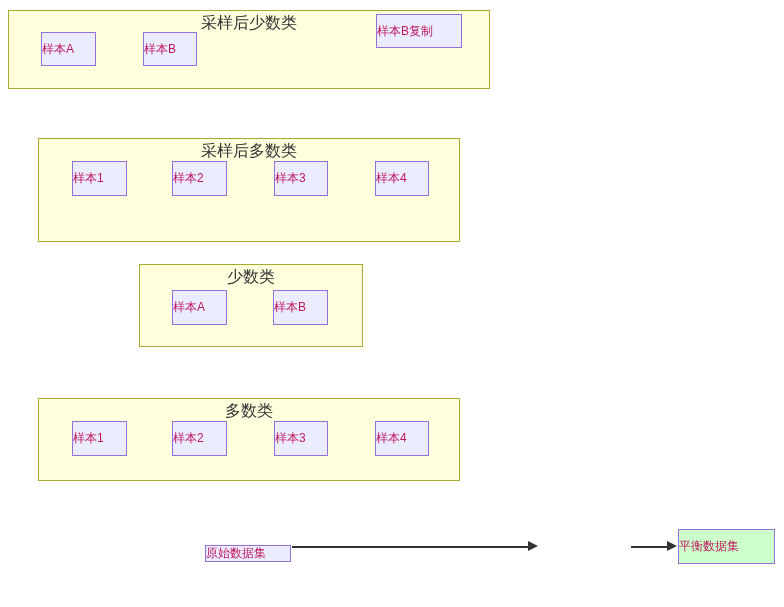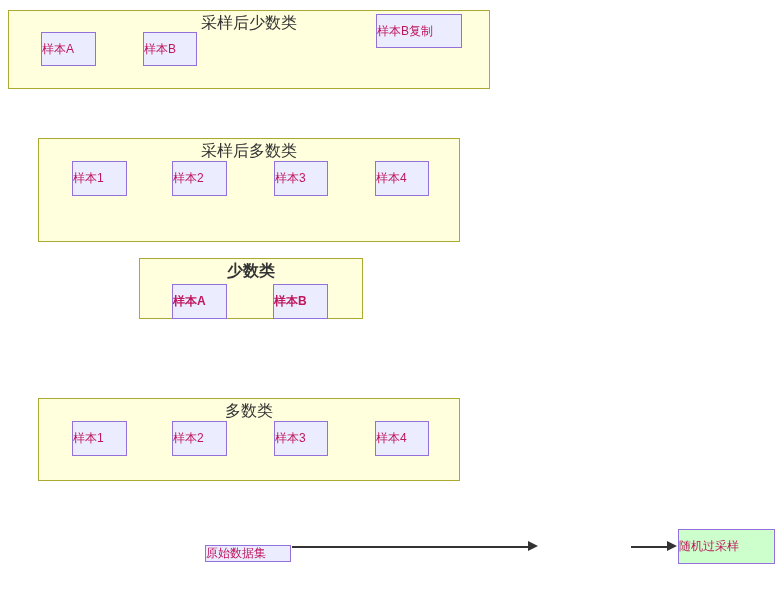--- a/index.html
+++ b/index.html
@@ -91,21 +91,21 @@
       <span>样本2</span>
     </div>
     <div class="node" style="left:235px; top:22px; width:54px; height:35px;">
       <span>样本3</span>
     </div>
     <div class="node" style="left:336px; top:22px; width:54px; height:35px;">
       <span>样本4</span>
     </div>
   </div>
 
-  <div class="cluster" style="left:139px; top:258px; width:224px; height:61px;font-weight:bold;">
+  <div class="cluster" style="left:139px; top:264px; width:224px; height:83px;">
     <div class="cluster-title">少数类</div>
     <div class="node" style="left:32px; top:25px; width:55px; height:35px;">
       <span>样本A</span>
     </div>
     <div class="node" style="left:133px; top:25px; width:55px; height:35px;">
       <span>样本B</span>
     </div>
   </div>
 
   <div class="cluster" style="left:38px; top:398px; width:422px; height:83px;">
@@ -129,16 +129,16 @@
   </div>
 
   <div class="arrow-line" style="left:292px; top:546px; width:237px;"></div>
   <div class="arrow-head" style="left:528px; top:541px;"></div>
 
 
   <div class="arrow-line" style="left:631px; top:546px; width:37px;"></div>
   <div class="arrow-head" style="left:667px; top:541px;"></div>
 
   <div class="node green" style="left:678px; top:529px; width:97px; height:35px;">
-    <span>随机过采样</span>
+    <span>平衡数据集</span>
   </div>
 
 </div>
 
 </body></html>

